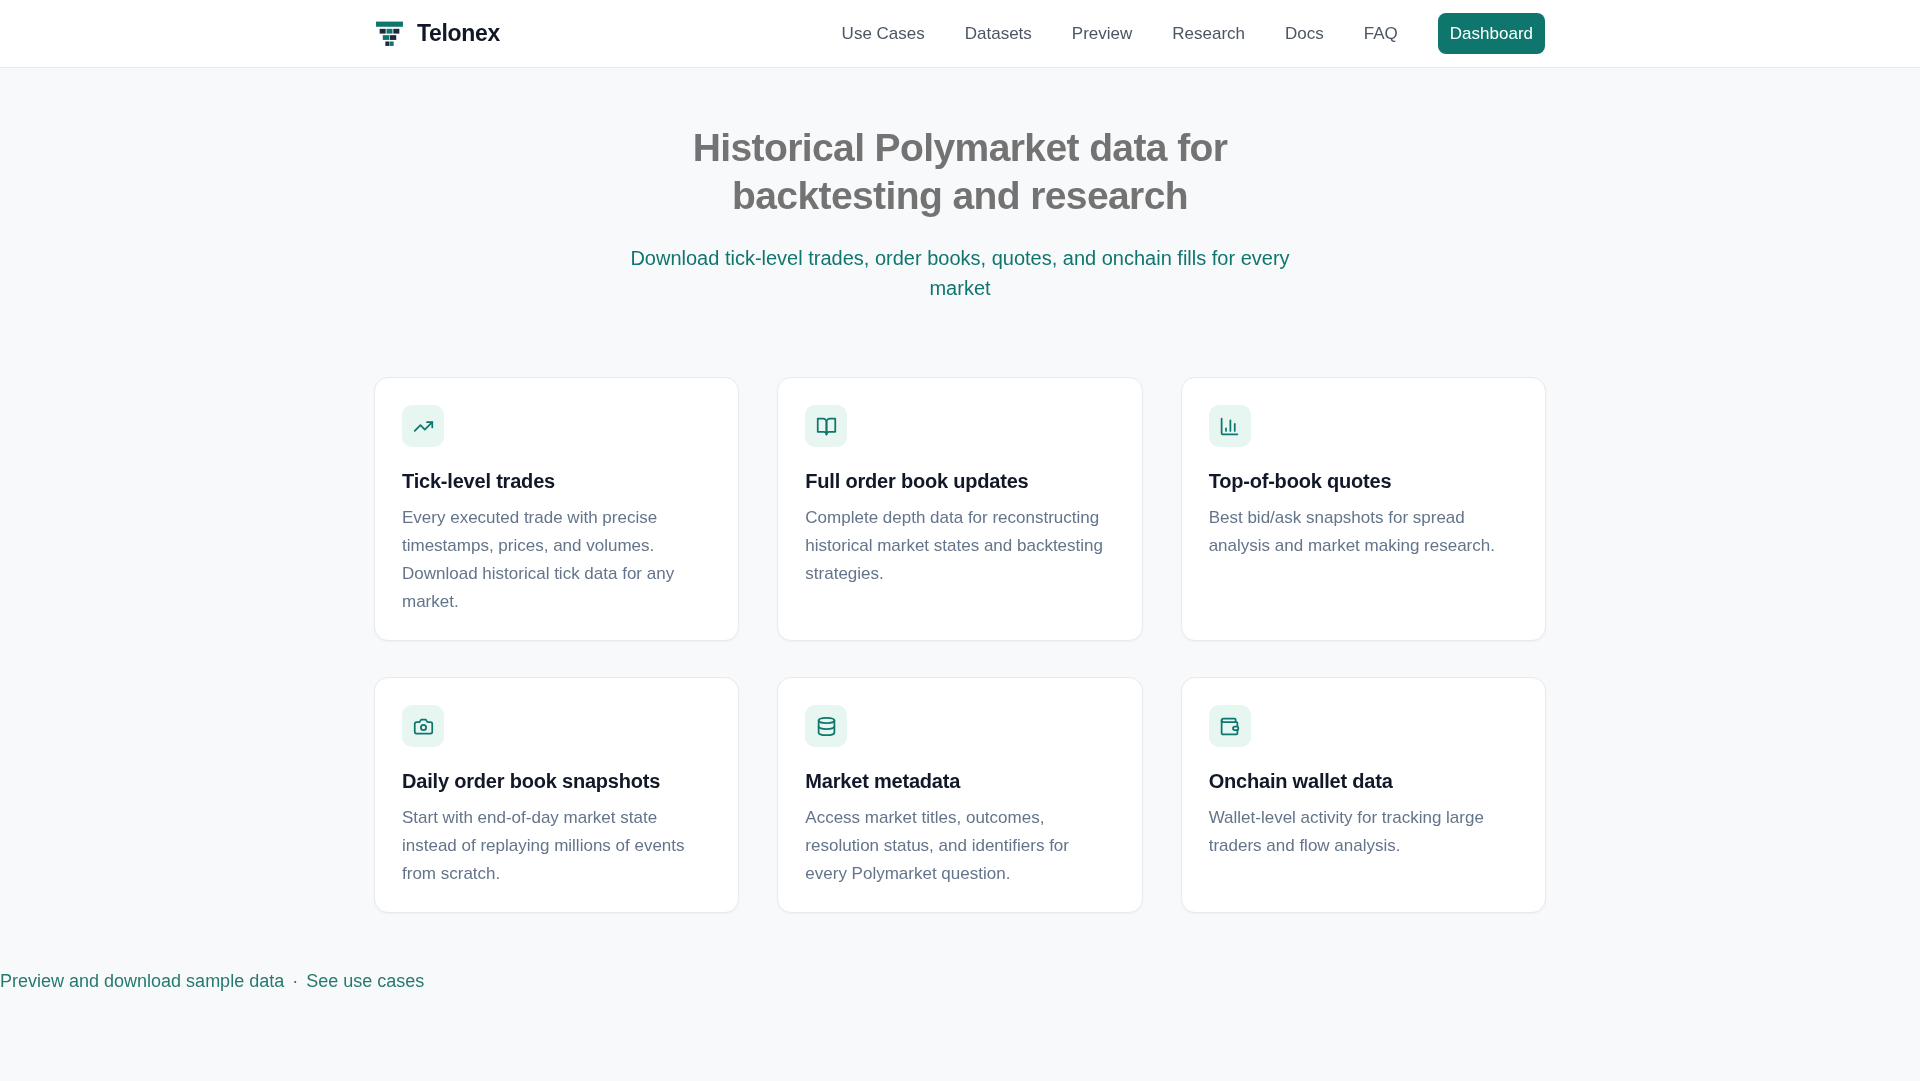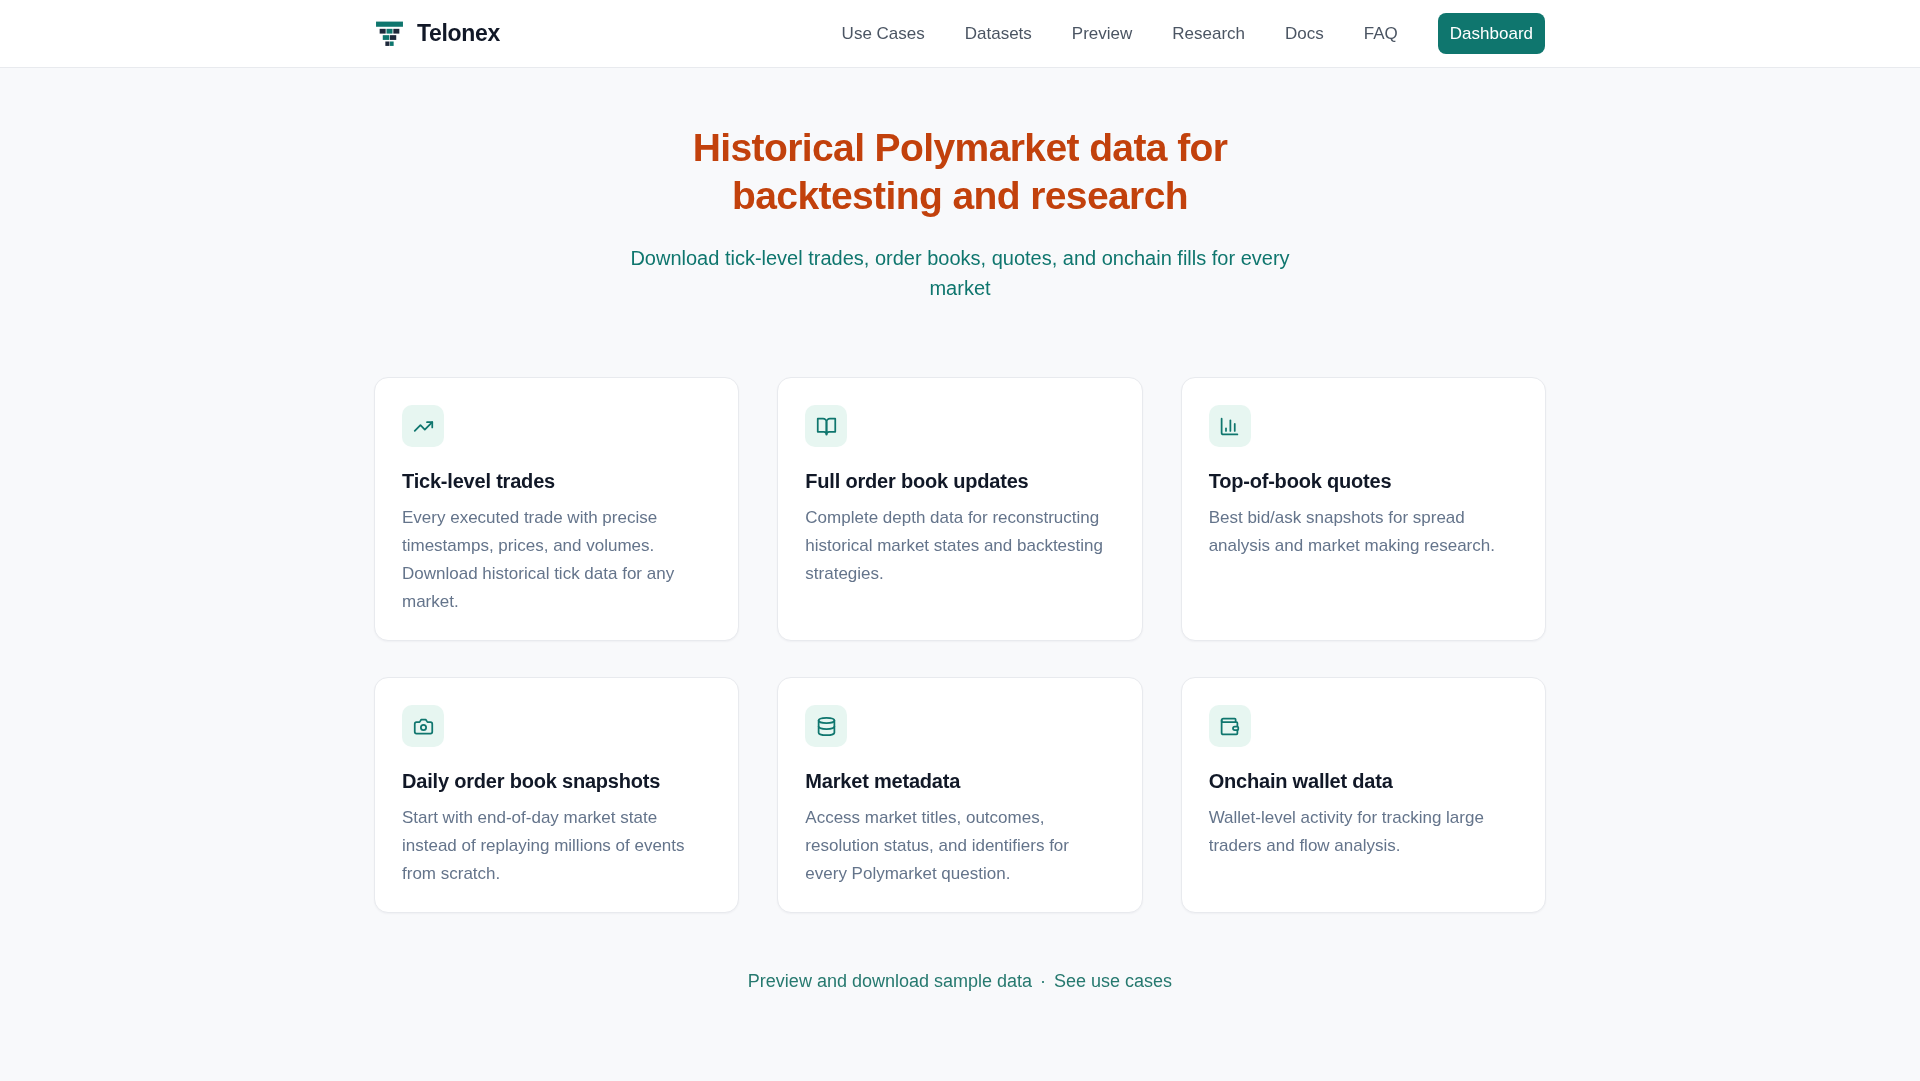--- a/index.html
+++ b/index.html
@@ -39,21 +39,21 @@
   .nav-links{display:flex;align-items:flex-end;gap:40px}
   .nav-link{font-size:17px;color:var(--nav);text-decoration:none;cursor:pointer;white-space:nowrap}
   .cta-button{
     background:var(--accent);color:#fff;border:none;cursor:pointer;
     font-family:inherit;font-size:17px;font-weight:500;
     padding:12px 12px;border-radius:8px;line-height:1;
   }
   
   .hero{padding-top:56px;text-align:center}
   .hero-title{
-    font-size:39px;line-height:1.22;font-weight:700;color:#c2410c;
+    font-size:39px;line-height:1.22;font-weight:700;color:#737373;
     letter-spacing:-.6px;
   }
   .hero-title span{display:block}
   .hero-subtitle{
     margin:24px auto 12px;max-width:700px;
     font-size:20px;line-height:1.5;color:#0f766e;
   }
   
   .features-grid{
     width:1172px;margin:74px auto 0;
@@ -67,21 +67,21 @@
   }
   .icon-box{
     width:42px;height:42px;border-radius:10px;background:var(--icon-bg);
     display:flex;align-items:center;justify-content:center;color:var(--accent);
   }
   .icon-box svg{width:21px;height:21px;stroke:currentColor;fill:none;stroke-width:2;stroke-linecap:round;stroke-linejoin:round}
   .card-title{margin-top:23px;font-size:20px;font-weight:700;color:#111827;letter-spacing:-.2px}
   .card-body{margin-top:11px;font-size:17px;line-height:1.65;color:var(--body)}
   
   .sample-links{
-    margin-top:58px;text-align:center;
+    margin-top:58px;text-align:left;
     font-size:18px;font-weight:500;color:var(--link);
   }
   .sample-links a{color:var(--link);text-decoration:none;cursor:pointer}
   .sep{margin:0 8px;color:var(--link)}
 </style>
 </head>
 <body>
 
 <header class="site-header">
   <div class="header-inner">

